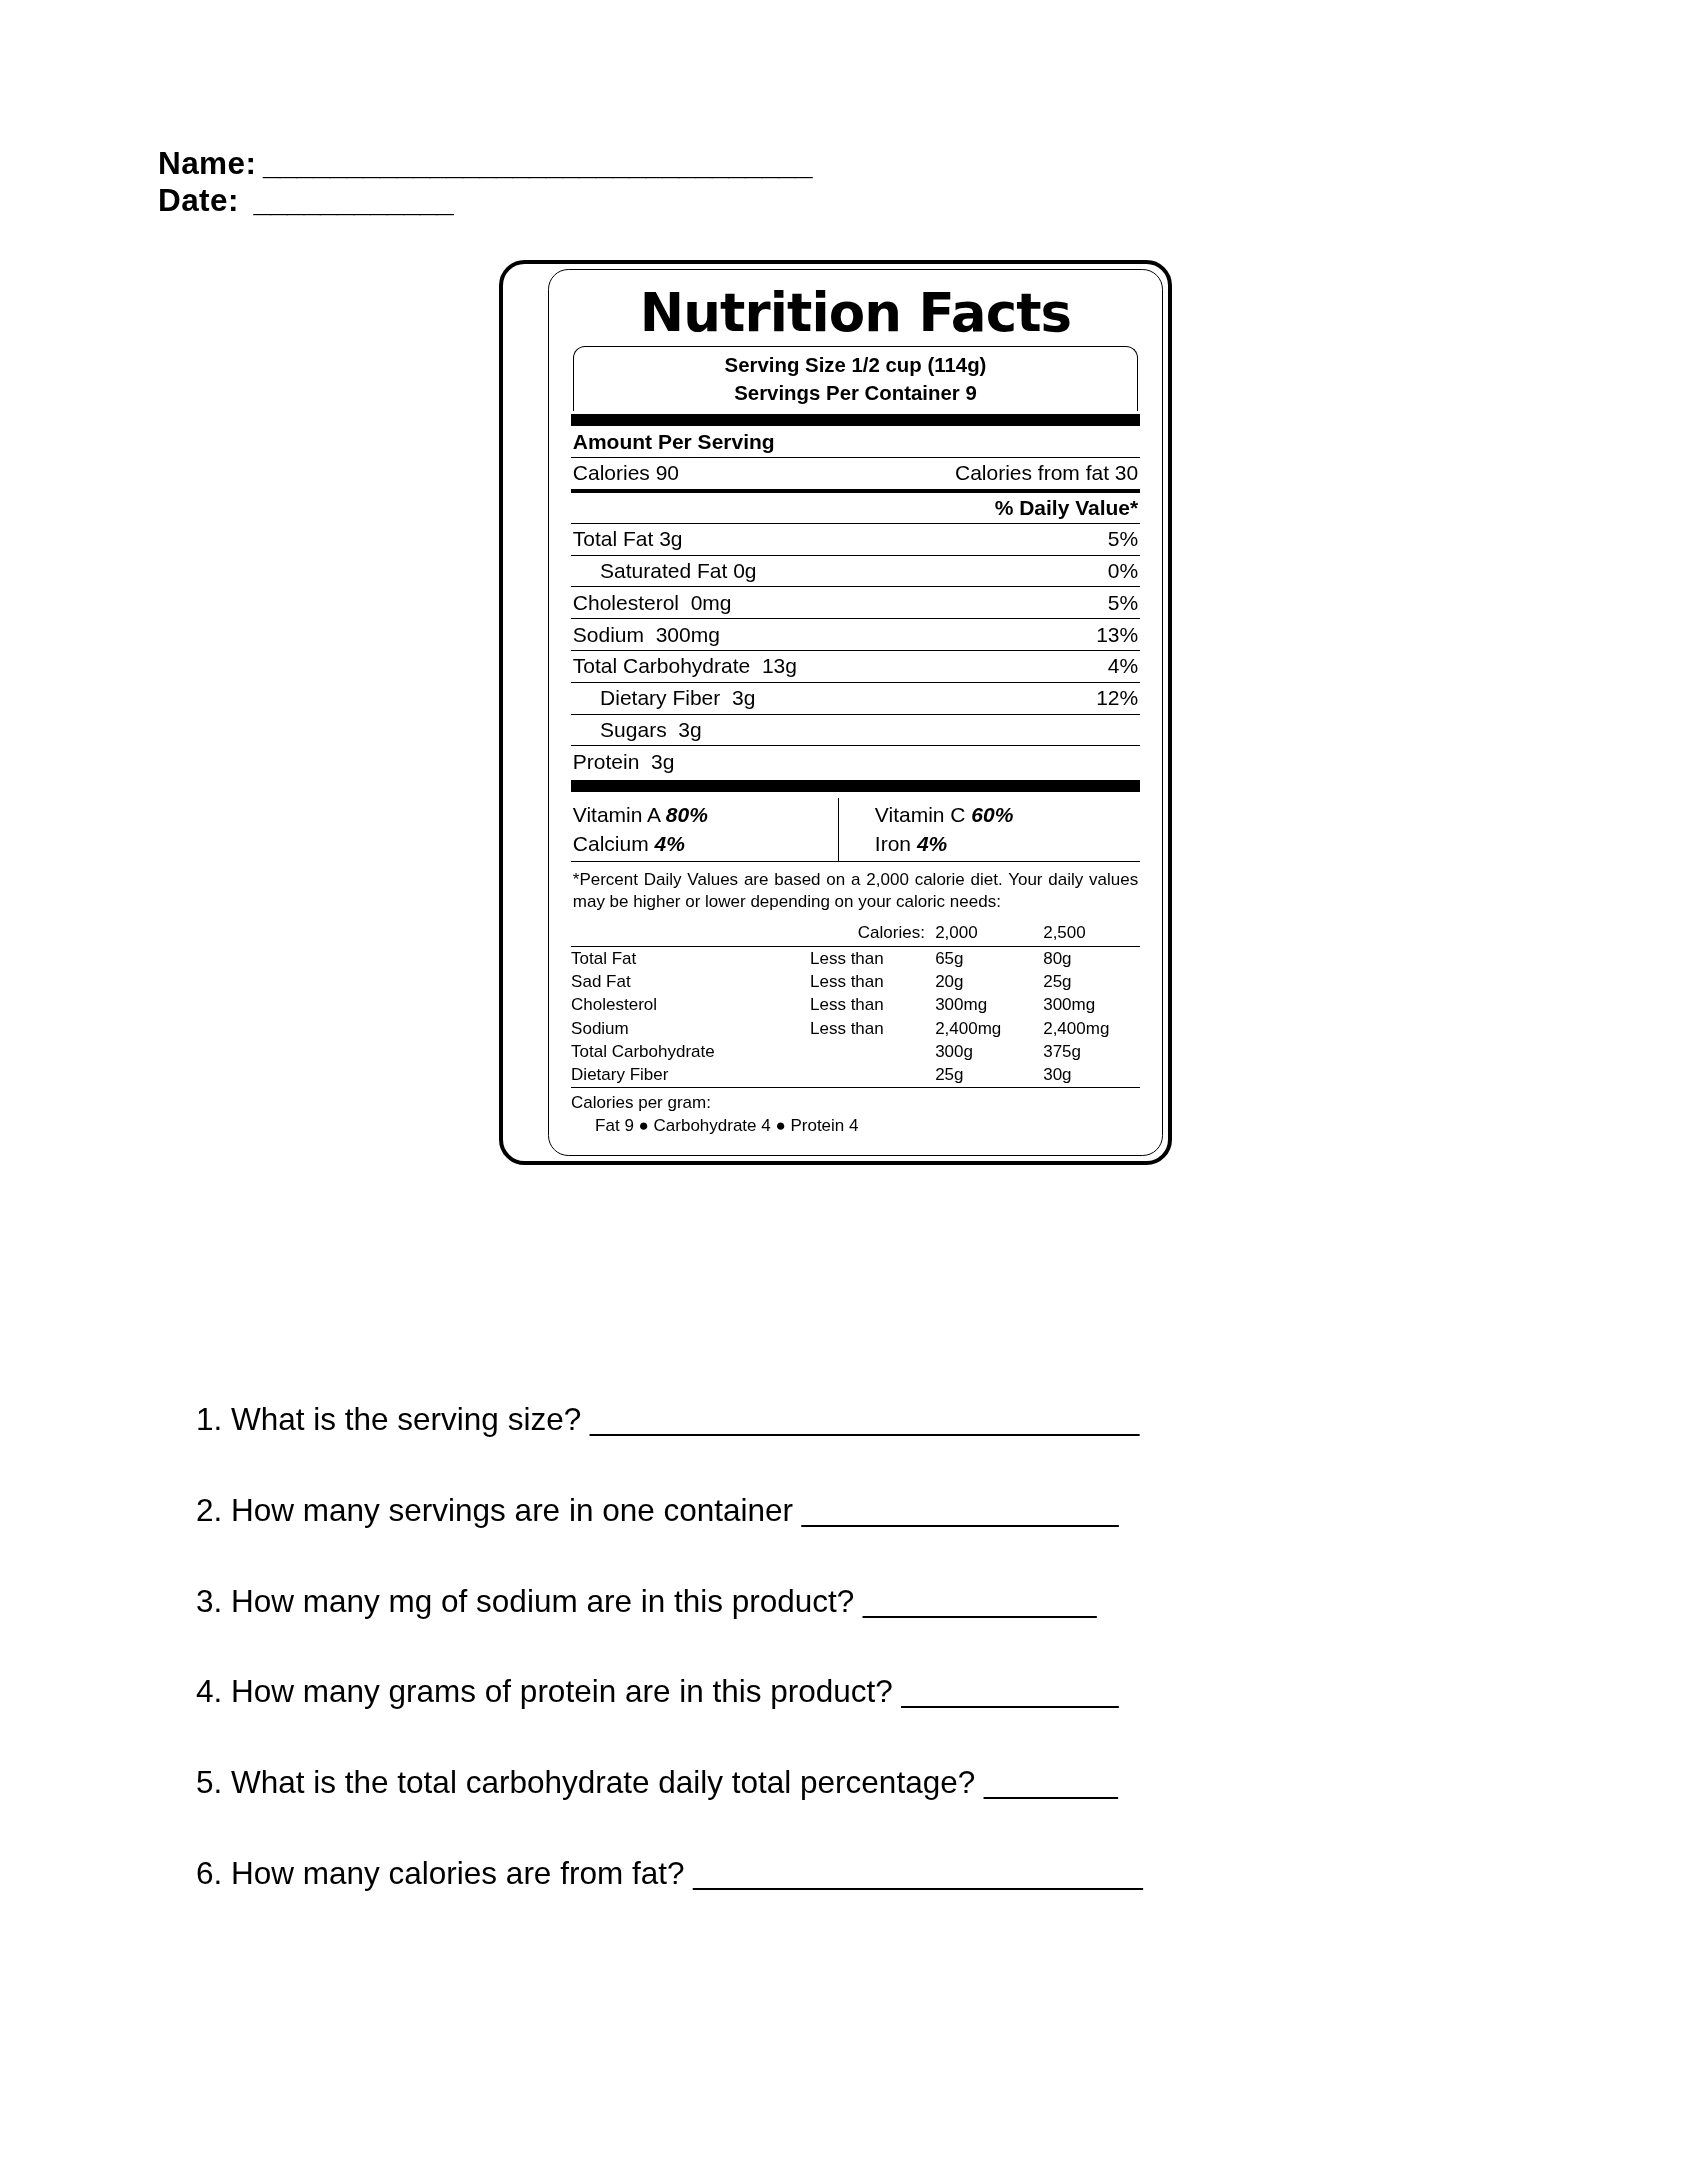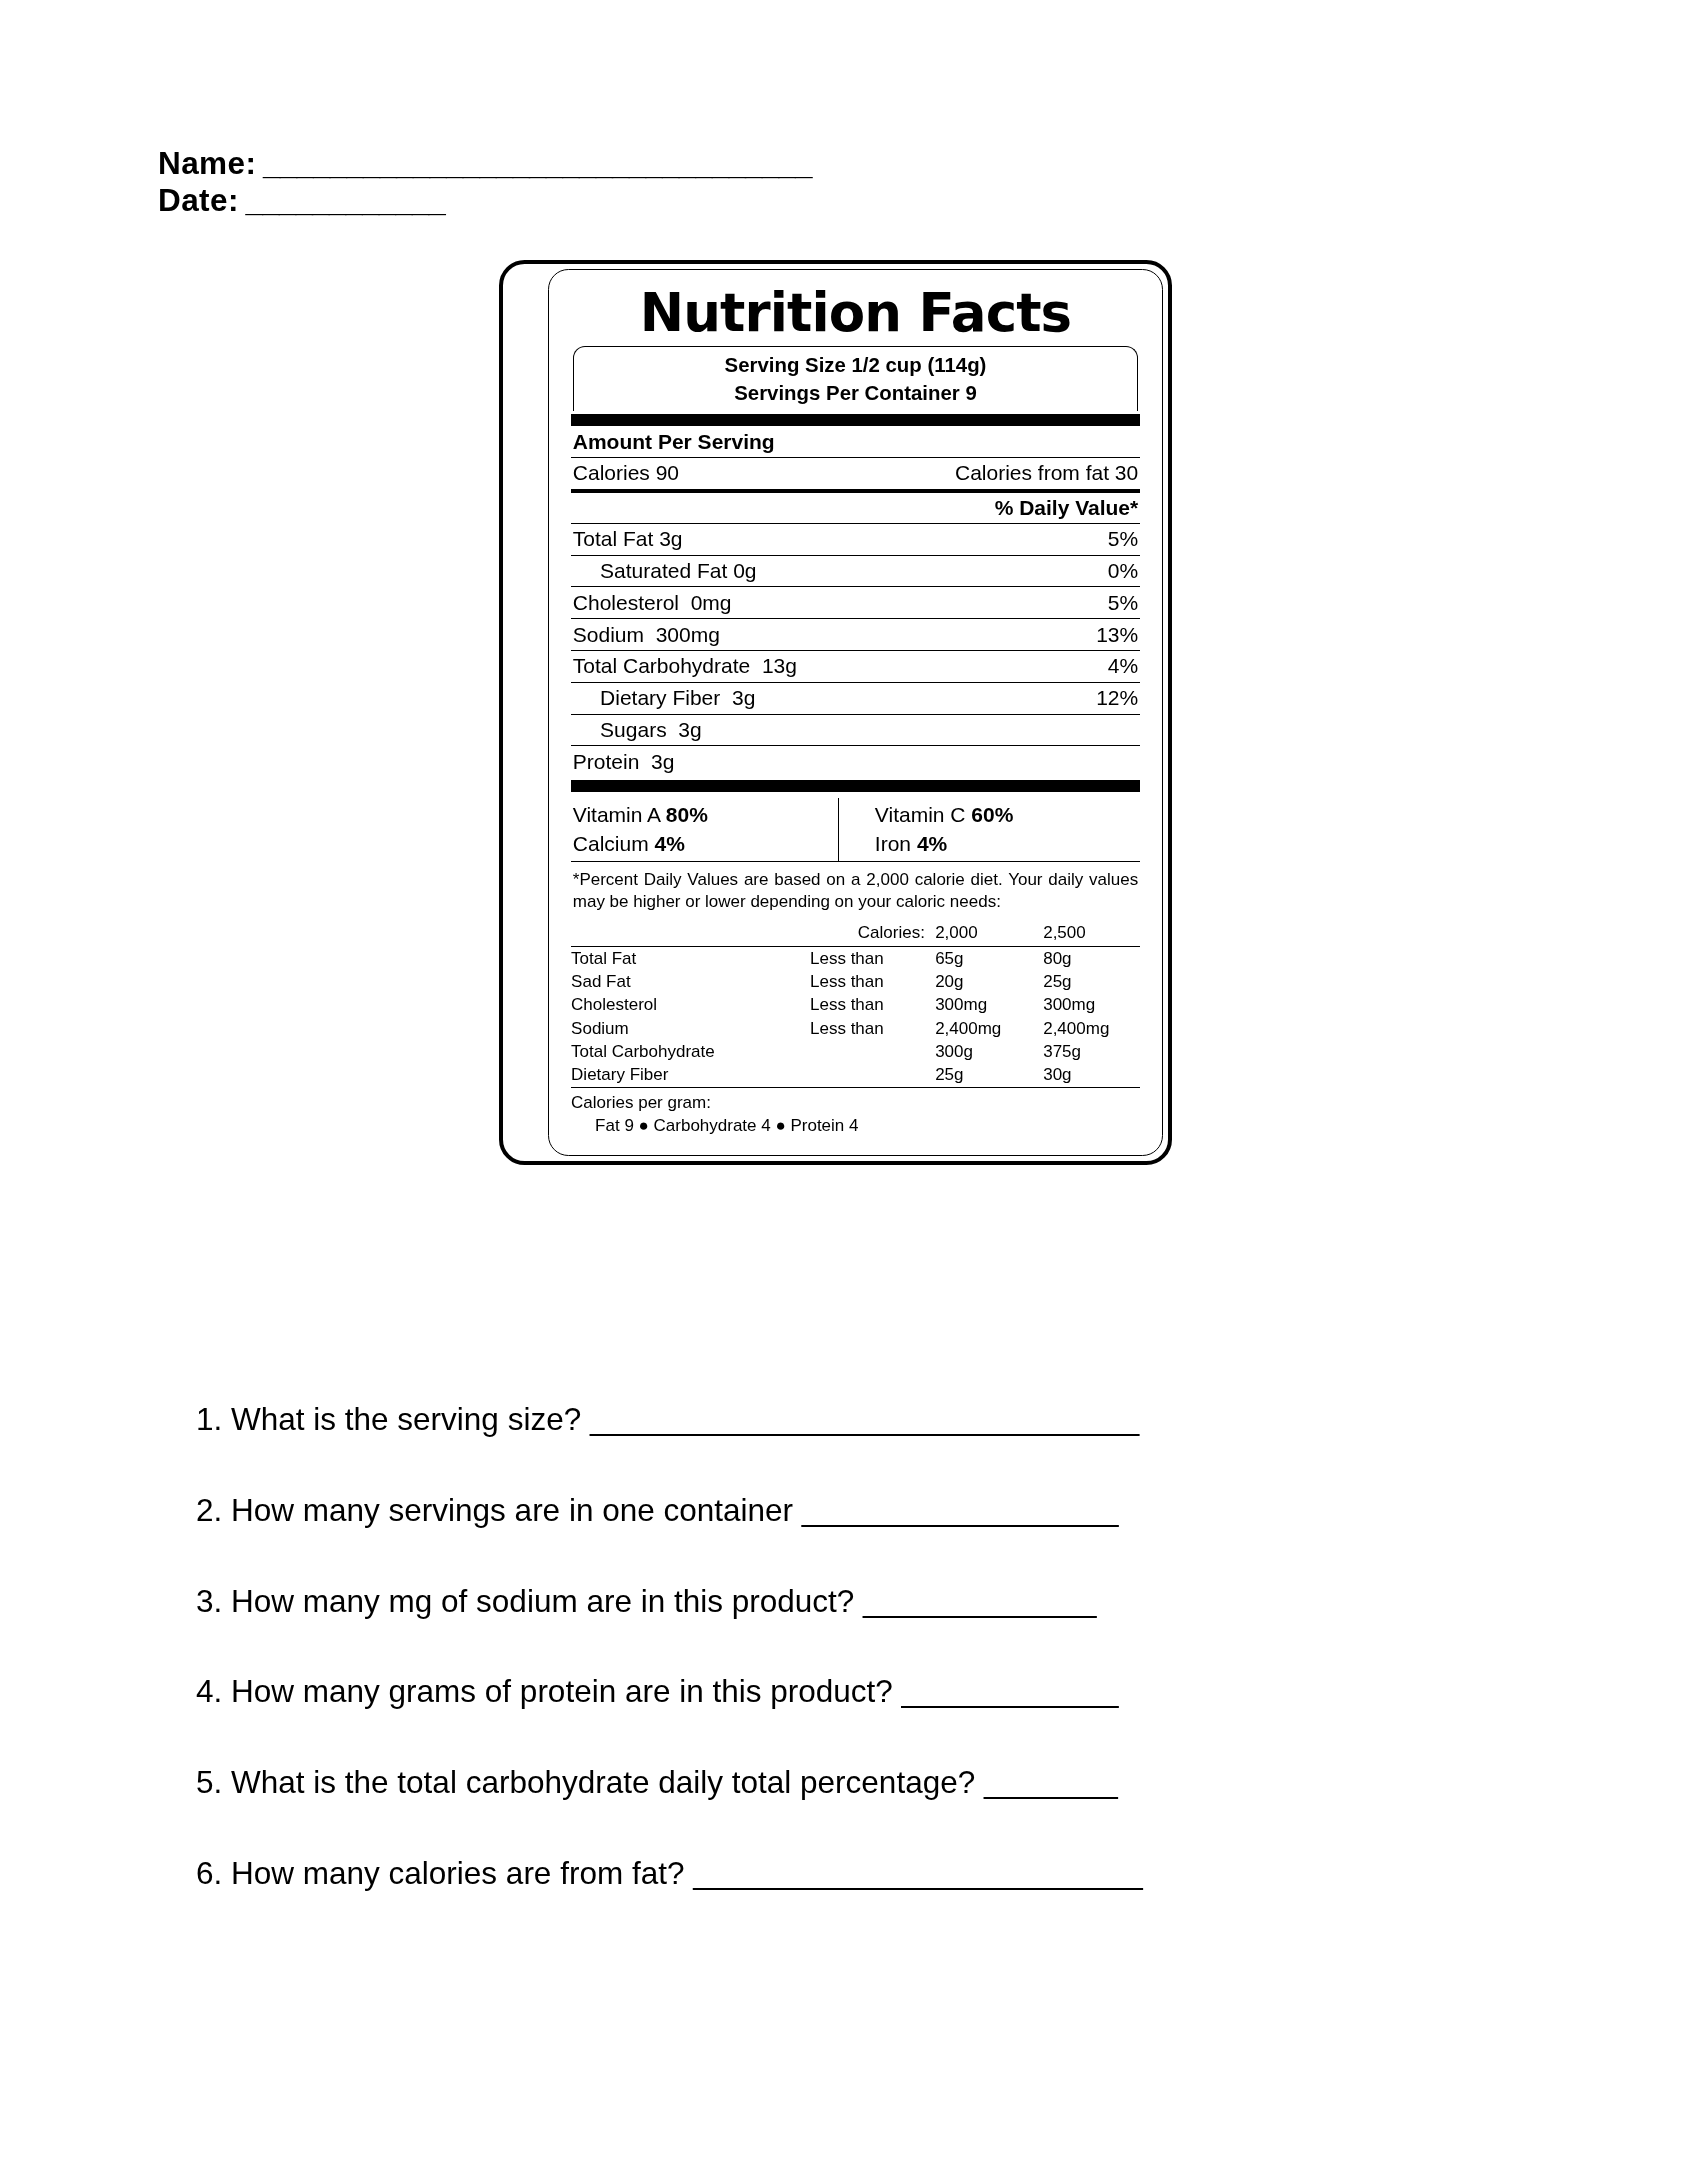--- a/index.html
+++ b/index.html
@@ -36,21 +36,21 @@
     font-size: 31.5px;
     font-weight: bold;
     letter-spacing: 0.4px;
   }
   .field-rule {
     font-size: 31.5px;
     font-weight: bold;
     margin-left: 6.8px;
     letter-spacing: -0.9px;
   }
-  .date-block { margin-right: 37px; }
+  .date-block { margin-right: 37px; gap: 8px; }
 
   
   .nf-outer {
     position: absolute;
     top: 260px;
     left: 499px;
     width: 673px;
     border: 4.3px solid #000;
     border-radius: 25.6px;
     background: #fff;
@@ -122,21 +122,21 @@
   }
   .vit-col {
     flex: 1;
     padding: 2.6px 1.7px;
   }
   .vit-col.right {
     border-left: 1.7px solid #000;
     padding-left: 36px;
   }
   .vit-row { padding: 2.6px 0; }
-  .vit-row b { font-weight: bold; }
+  .vit-row b { font-weight: bold; font-style: italic; }
 
   
   .footnote {
     font-size: 17px;
     line-height: 1.3;
     text-align: justify;
     padding: 6.8px 1.7px 3.4px 1.7px;
   }
 
   

